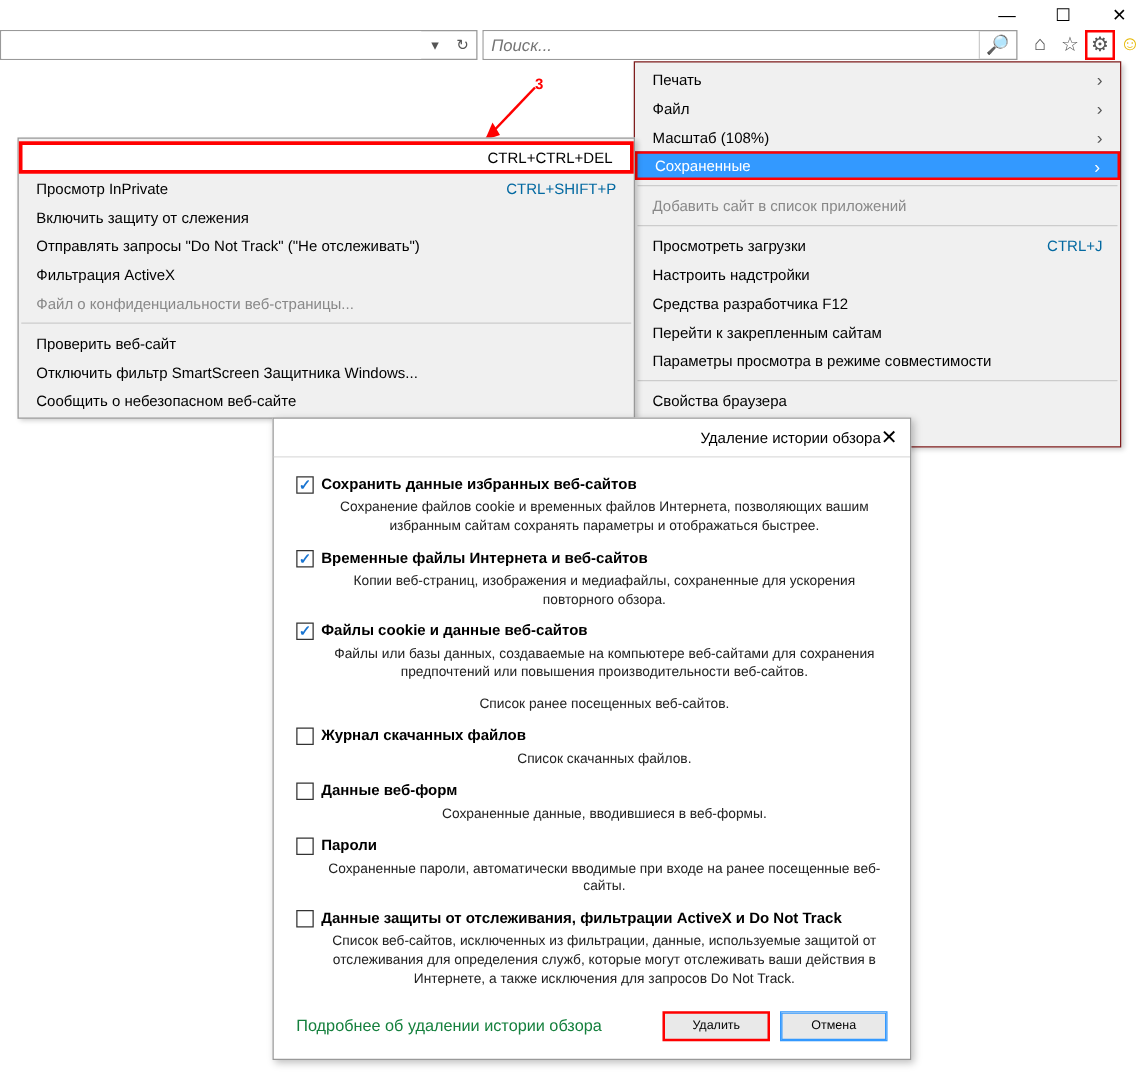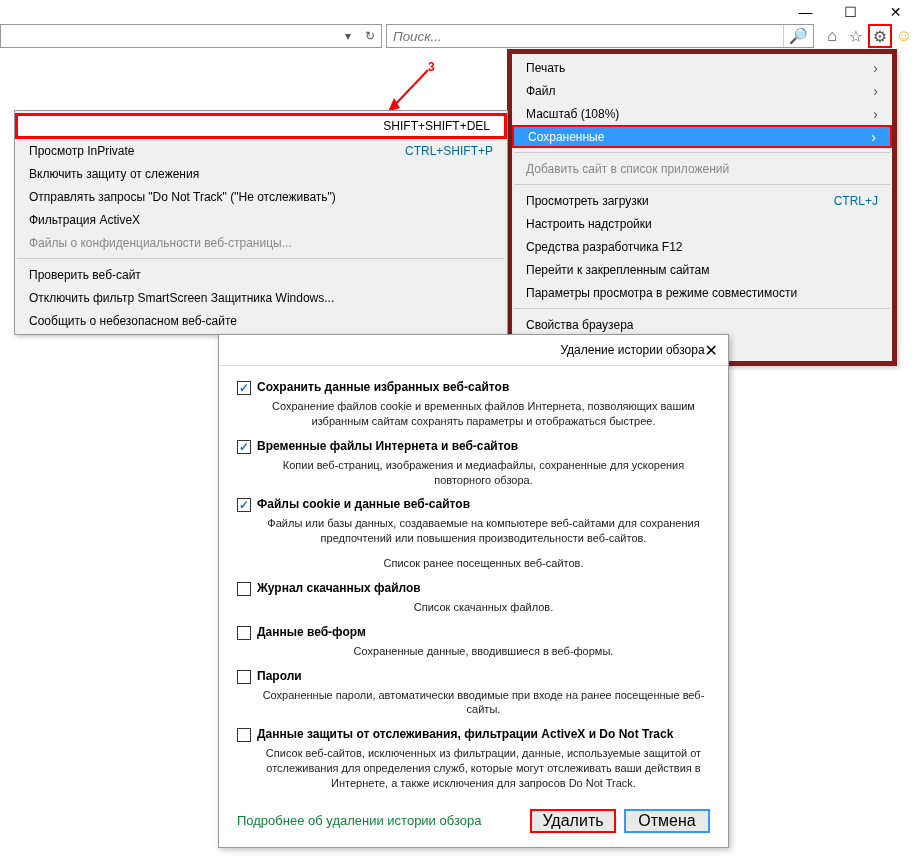--- a/index.html
+++ b/index.html
@@ -20,21 +20,21 @@
   .tool-icons { display:flex; align-items:center; gap:0; padding:0 2px;}
   .tool-icon { width:24px; height:24px; display:flex; align-items:center; justify-content:center; font-size:16px; color:#555;}
   .gear-box { border:2px solid red; padding:0;}
   .smiley { color:#e6b800;}
   
   
   .annot { position:absolute; color:red; font-size:12px; font-weight:bold;}
   .arrow { position:absolute; pointer-events:none;}
   
   
-  .tools-menu { position:absolute; top:49px; left:507px; width:390px; background:#f0f0f0; border:5px solid #7f1d1d; box-shadow:2px 2px 4px rgba(0,0,0,0.2); padding:2px 0;}
+  .tools-menu { position:absolute; top:49px; left:507px; width:390px; background:#f0f0f0; border:1px solid #7f1d1d; box-shadow:2px 2px 4px rgba(0,0,0,0.2); padding:2px 0;}
   .menu-item { height:23px; padding:0 14px 0 14px; display:flex; align-items:center; justify-content:space-between; font-size:12px;}
   .menu-item.has-sub::after { content:"›"; font-size:14px; color:#555; margin-left:6px;}
   .menu-item.highlight { background:#3399ff; color:#fff; border:2px solid red; margin:0; height:23px;}
   .menu-item.highlight::after{ color:#fff;}
   .menu-item.disabled { color:#888;}
   .menu-sep { height:1px; background:#ccc; margin:4px 2px;}
   .menu-shortcut { color:#0369a1; font-size:12px;}
   
   
   .safety-menu { position:absolute; top:110px; left:14px; width:494px; background:#f0f0f0; border:1px solid #999; box-shadow:2px 2px 4px rgba(0,0,0,0.2); padding:2px 0;}
@@ -48,21 +48,21 @@
   .dlg-sep { height:1px; background:#ddd;}
   .dlg-body { padding:14px 18px 4px 18px;}
   .chk-row { display:flex; align-items:flex-start; margin-bottom:4px;}
   .chk { width:14px; height:14px; border:1px solid #333; margin-right:6px; margin-top:1px; flex-shrink:0; display:flex; align-items:center; justify-content:center; color:#1a75d1; font-size:12px;}
   .chk.checked::before { content:"✓"; line-height:1; font-weight:bold;}
   .chk-label { font-weight:bold; font-size:12px;}
   .chk-desc { font-size:11px; color:#222; margin:0 0 10px 20px; line-height:1.35;text-align:center;}
   .dlg-footer { display:flex; align-items:center; justify-content:space-between; padding:4px 18px 14px 18px;}
   .learn-more { color:#15803d; font-size:13px; cursor:pointer;}
   .dlg-buttons { display:flex; gap:8px;}
-  .dlg-btn { width:86px; height:24px; border:1px solid #888; background:#e9e9e9; font-size:16px; display:flex; align-items:center; justify-content:center;}
+  .dlg-btn { width:86px; height:24px; border:1px solid #888; background:#e9e9e9; font-size:10px; display:flex; align-items:center; justify-content:center;}
   .dlg-btn.primary { border:2px solid red; background:#e9e9e9;}
   .dlg-btn.default-focus { border:1px solid #3399ff; box-shadow:0 0 0 1px #3399ff inset;}
   
   svg line, svg path { stroke:red; stroke-width:2; fill:none;}
   .arrowhead { fill:red; stroke:none;}
 </style>
 </head>
 <body>
 
 <div class="win-controls">
@@ -150,37 +150,37 @@
       <span>Свойства браузера</span>
     </div>
   <div class="menu-item">
       <span>О программе</span>
     </div>
 </div>
 
 <div class="safety-menu">
   <div class="menu-item highlight">
     <span>Удалить журнал браузера...</span>
-    <span class="menu-shortcut">SHIFT+SHIFT+DEL</span>
+    <span class="menu-shortcut">CTRL+CTRL+DEL</span>
   </div>
   <div class="menu-item">
     <span>Просмотр InPrivate</span>
     <span class="menu-shortcut">CTRL+SHIFT+P</span>
   </div>
   <div class="menu-item">
       <span>Включить защиту от слежения</span>
     </div>
   <div class="menu-item">
       <span>Отправлять запросы "Do Not Track" ("Не отслеживать")</span>
     </div>
   <div class="menu-item">
       <span>Фильтрация ActiveX</span>
     </div>
   <div class="menu-item disabled">
-      <span>Файлы о конфиденциальности веб-страницы...</span>
+      <span>Файл о конфиденциальности веб-страницы...</span>
     </div>
   <div class="menu-sep"></div>
   <div class="menu-item">
       <span>Проверить веб-сайт</span>
     </div>
   <div class="menu-item">
       <span>Отключить фильтр SmartScreen Защитника Windows...</span>
     </div>
   <div class="menu-item">
       <span>Сообщить о небезопасном веб-сайте</span>

